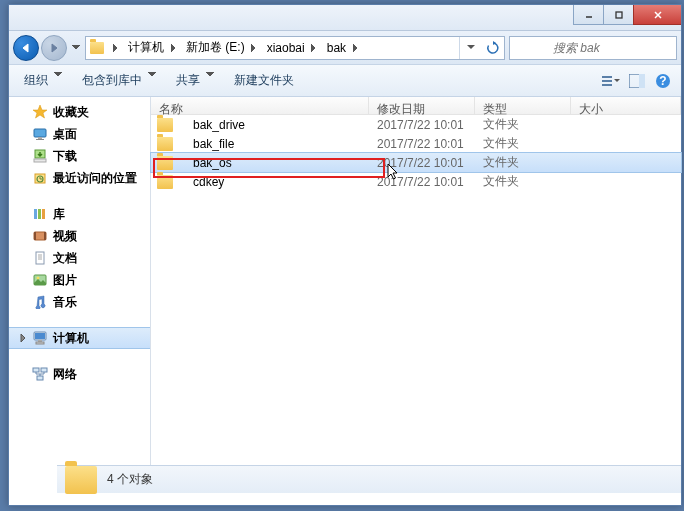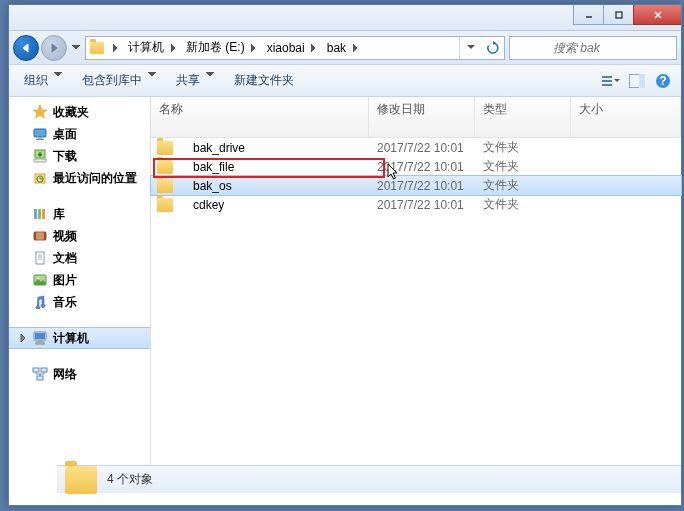--- a/index.html
+++ b/index.html
@@ -45,21 +45,21 @@
 .sidebar { width: 142px; border-right: 1px solid #d8e0ea; overflow: auto; padding-top: 4px; background: #fff; }
 .tree-group { margin-bottom: 14px; font-weight: bold; }
 .tree-item { display: flex; align-items: center; height: 22px; padding-left: 8px; gap: 2px; cursor: default; }
 .tree-item.selected { background: linear-gradient(#ddecfb, #c7dffa); border: 1px solid #a0c5ea; border-left: none; border-right: none; }
 .tree-item .expander { width: 12px; display: flex; align-items: center; justify-content: center; color: #6a6a6a; }
 .tree-item .ticon { width: 18px; height: 18px; display: flex; align-items: center; justify-content: center; }
 .tree-item .tlabel { margin-left: 2px; }
 .tree-item.child { padding-left: 22px; }
 
 .listview { flex: 1; background: #fff; position: relative; }
-.cols { display: flex; height: 41px; border-bottom: 1px solid #e4e4e4; background: linear-gradient(#fdfdfd, #f1f1f1); }
+.cols { display: flex; height: 18px; border-bottom: 1px solid #e4e4e4; background: linear-gradient(#fdfdfd, #f1f1f1); }
 .col { border-right: 1px solid #e4e4e4; padding: 4px 8px; color: #555; cursor: default; }
 .col.name { flex: 0 0 218px; }
 .col.date { flex: 0 0 106px; }
 .col.type { flex: 0 0 96px; }
 .col.size { flex: 1; }
 .rows { }
 .row { display: flex; align-items: center; height: 19px; cursor: default; }
 .row.selected { background: linear-gradient(#ddecfb, #c7dffa); outline: 1px solid #a0c5ea; }
 .row .cname { flex: 0 0 218px; display: flex; align-items: center; gap: 20px; padding-left: 6px; }
 .row .cdate { flex: 0 0 106px; color: #666; padding-left: 8px; }

